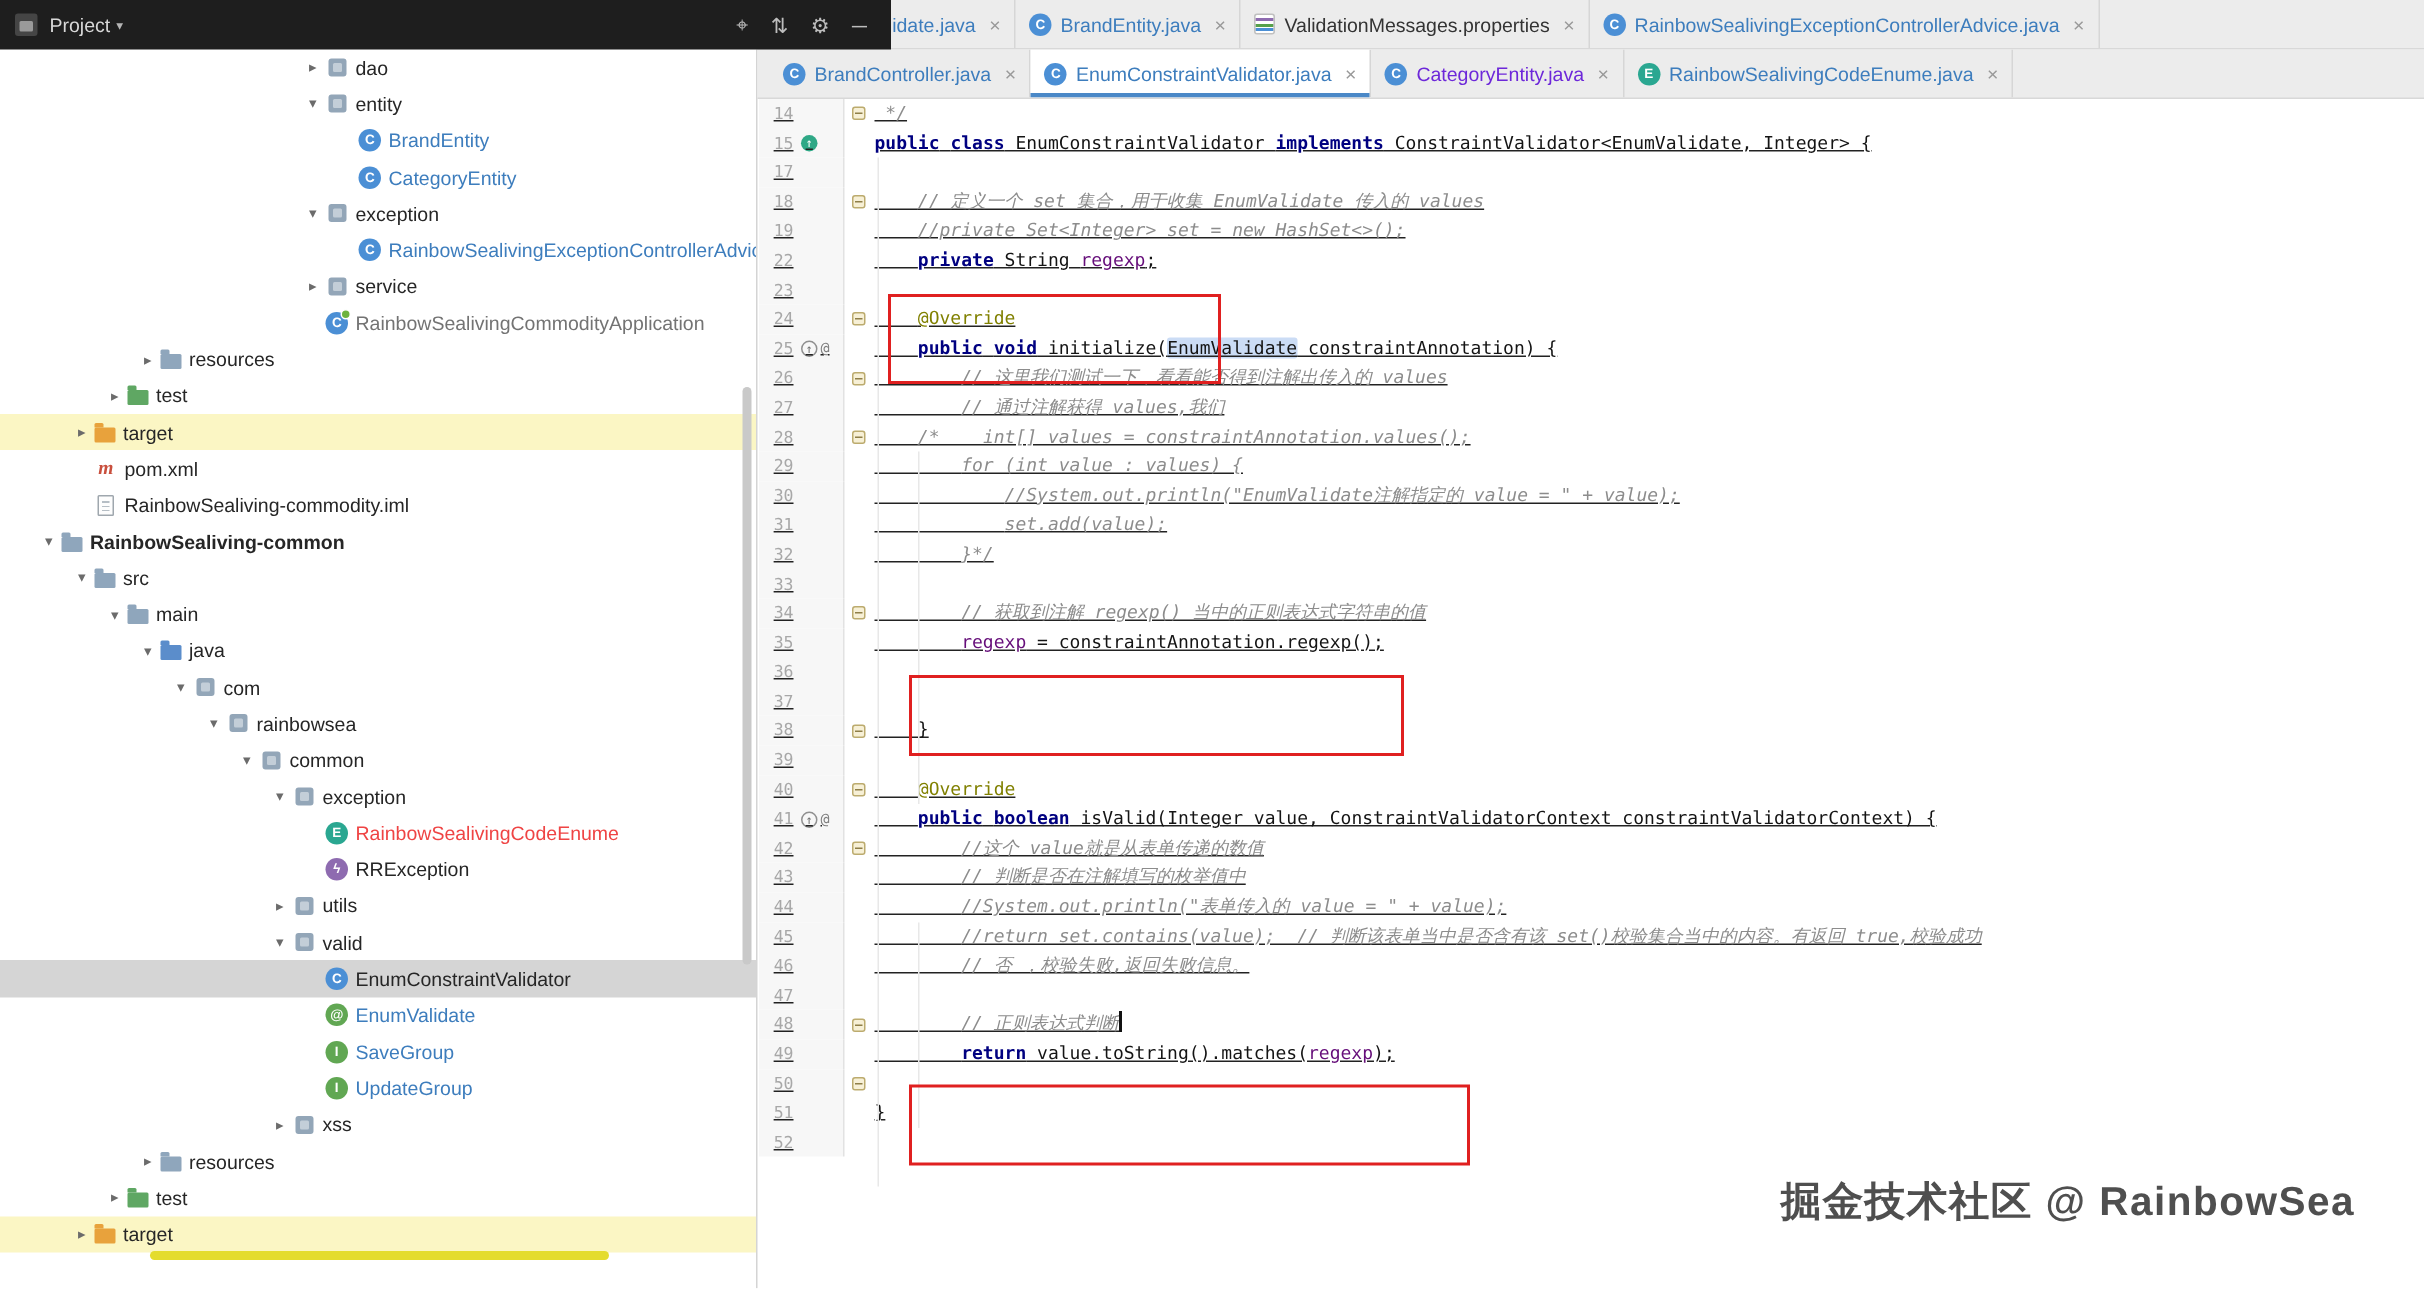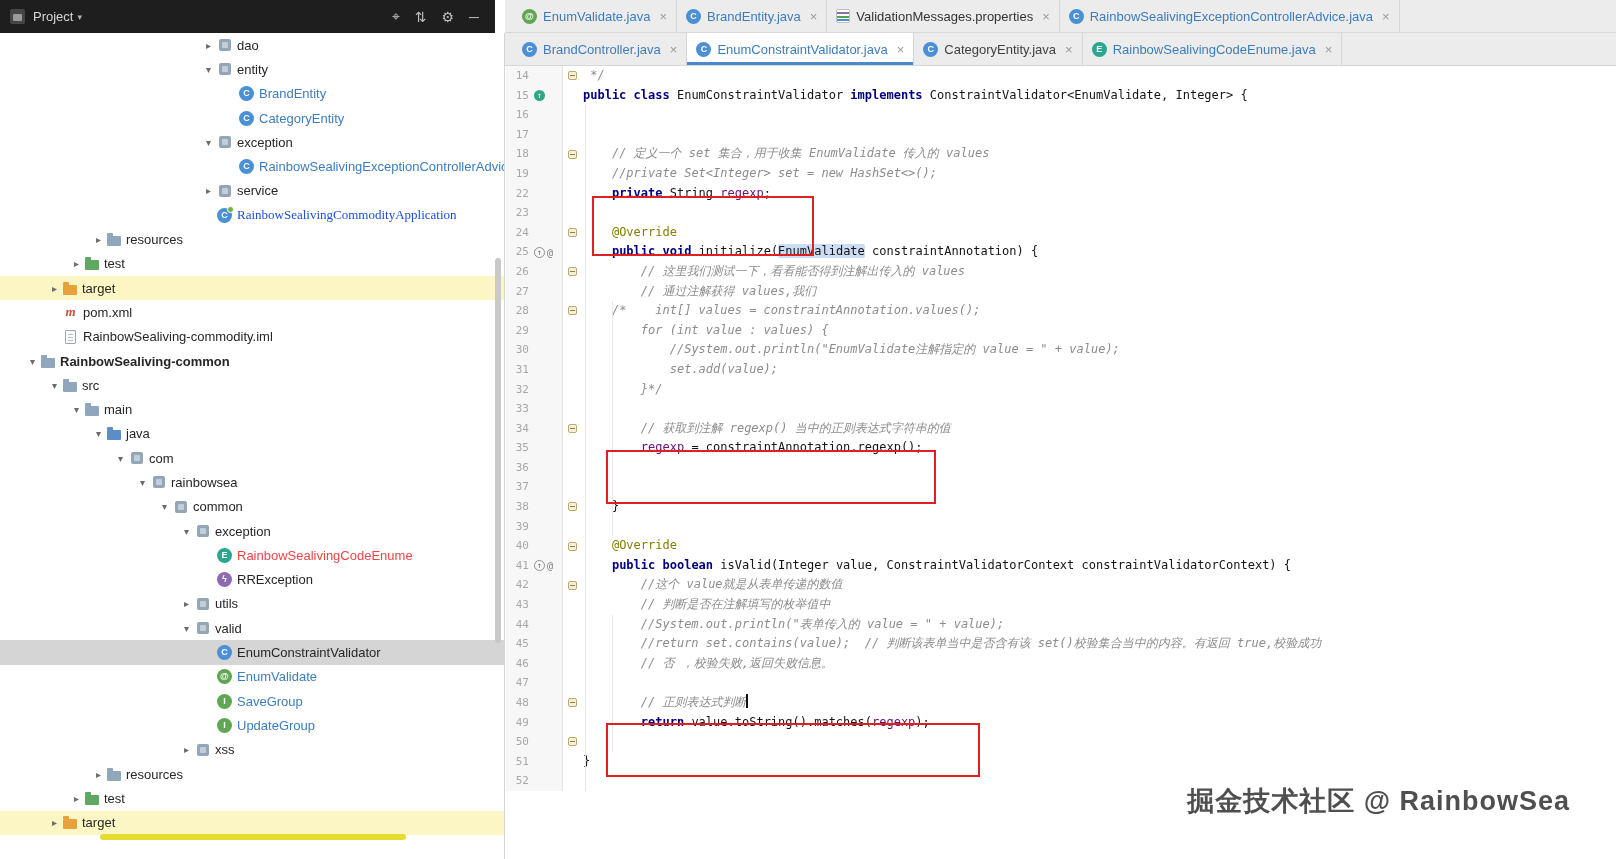--- a/index.html
+++ b/index.html
@@ -1,20 +1,20 @@
 <!DOCTYPE html>
 <html><head>
 <meta charset="utf-8">
 <style>
   html,body{margin:0;padding:0;background:#fff;}
   .app{position:relative;width:1616px;height:859px;overflow:hidden;background:#fff;
        font-family:"Liberation Sans",sans-serif;color:#222;}
 
   
-  .proj-header{position:absolute;left:0;top:0;width:495px;height:33px;background:#1E1E1E;
+  .proj-header{position:absolute;left:0;top:0;width:594px;height:33px;background:#1E1E1E;
                display:flex;align-items:center;padding:0 10px;box-sizing:border-box;z-index:4;}
   .proj-ico{width:15px;height:15px;border-radius:2px;background:#454545;position:relative;flex:none;}
   .proj-ico::after{content:"";position:absolute;left:3px;right:3px;top:5px;bottom:3px;background:#9a9a9a;border-radius:1px;}
   .proj-title{color:#D8D8D8;font-size:13px;margin-left:8px;}
   .proj-caret{color:#B5B5B5;font-size:9px;margin-left:4px;}
   .hspacer{flex:1;}
   .hicon{color:#BDBDBD;font-size:14px;margin-left:15px;}
 
   
   .tabs{position:absolute;left:505px;top:0;right:0;height:66px;z-index:3;}
@@ -63,21 +63,21 @@
   .trow.sel{background:#D5D5D5;}
   .trow.excl{background:#FBF6C4;}
   .arrow{width:17px;flex:none;color:#6B6B6B;font-size:10px;text-align:center;}
   .tlabel{margin-left:5px;text-align:right;}
   .tree-scroll{position:absolute;right:3px;top:225px;width:6px;height:385px;border-radius:3px;background:#C9C9C9;}
   .tree-hbar{position:absolute;left:100px;top:801px;width:306px;height:6px;border-radius:3px;background:#E4DC2E;}
 
   
   .editor{position:absolute;left:506px;top:66px;right:0;bottom:0;background:#fff;overflow:hidden;
           font-family:"DejaVu Sans Mono",monospace;font-size:12px;}
-  .eline{display:flex;height:19.6px;line-height:19.6px;background:linear-gradient(to right,#F7F7F7 0 56px,#FFF 56px);}
+  .eline{display:flex;height:19.6px;line-height:19.6px;background:linear-gradient(to right,#F7F7F7 0 56px,#FFF 56px);text-decoration:underline;}
   .g-num{width:26px;flex:none;text-align:right;color:#A8A8A8;font-size:11px;padding-right:3px;box-sizing:border-box;}
   .g-ico{width:30px;flex:none;display:flex;align-items:center;gap:2px;padding-left:2px;box-sizing:border-box;}
   .g-fold{width:19px;flex:none;border-left:1px solid #E2E2E2;display:flex;align-items:center;justify-content:center;box-sizing:border-box;}
   .code{white-space:pre;color:#141414;padding-left:2px;}
   .gm-override{width:11px;height:11px;border:1px solid #909090;border-radius:50%;color:#707070;
     font-size:8px;line-height:9px;text-align:center;box-sizing:border-box;flex:none;}
   .gm-at{color:#808080;font-size:10px;line-height:11px;flex:none;}
   .gm-impl{width:11px;height:11px;border-radius:50%;background:#2FA886;color:#fff;font-size:8px;
     line-height:11px;text-align:center;flex:none;}
   .fold-mk{width:9px;height:9px;border:1px solid #BCAB6E;background:#F7F0D6;border-radius:2px;
@@ -149,21 +149,21 @@
           <span class="tab-label" style="color: rgb(61, 125, 189);">BrandController.java</span>
           <span class="tab-close">×</span>
         </div>
         <div class="tab active">
           <span class="ic ic-class">C</span>
           <span class="tab-label" style="color: rgb(61, 125, 189);">EnumConstraintValidator.java</span>
           <span class="tab-close">×</span>
         </div>
         <div class="tab">
           <span class="ic ic-class">C</span>
-          <span class="tab-label" style="color: #404040;">CategoryEntity.java</span>
+          <span class="tab-label" style="color: #6d28d9;">CategoryEntity.java</span>
           <span class="tab-close">×</span>
         </div>
         <div class="tab">
           <span class="ic ic-enum">E</span>
           <span class="tab-label" style="color: rgb(61, 125, 189);">RainbowSealivingCodeEnume.java</span>
           <span class="tab-close">×</span>
         </div>
       </div>
   </div>
 
@@ -200,21 +200,21 @@
           <span class="tlabel" style="color: rgb(61, 125, 189);">RainbowSealivingExceptionControllerAdvice</span>
         </div>
         <div class="trow" style="padding-left: 200px;">
           <span class="arrow">▸</span>
           <span class="ic ic-pkg"></span>
           <span class="tlabel">service</span>
         </div>
         <div class="trow" style="padding-left: 200px;">
           <span class="arrow"></span>
           <span class="ic ic-spring">C</span>
-          <span class="tlabel" style="color: #1d4ed8; font-family: Liberation Serif, serif;">RainbowSealivingCommodityApplication</span>
+          <span class="tlabel" style="color: #737373;">RainbowSealivingCommodityApplication</span>
         </div>
         <div class="trow" style="padding-left: 90px;">
           <span class="arrow">▸</span>
           <span class="ic ic-folder"></span>
           <span class="tlabel">resources</span>
         </div>
         <div class="trow" style="padding-left: 68px;">
           <span class="arrow">▸</span>
           <span class="ic ic-folder-test"></span>
           <span class="tlabel">test</span>
@@ -349,26 +349,20 @@
           </span>
           <span class="code"><span class="tk-cmt"> */</span></span>
         </div>
         <div class="eline">
           <span class="g-num">15</span>
           <span class="g-ico">
             <span class="gm-impl">↑</span>
           </span>
           <span class="g-fold"></span>
           <span class="code"><span class="tk-kw">public</span><span class="tk-pln"> </span><span class="tk-kw">class</span><span class="tk-pln"> EnumConstraintValidator </span><span class="tk-kw">implements</span><span class="tk-pln"> ConstraintValidator&lt;EnumValidate, Integer&gt; {</span></span>
-        </div>
-        <div class="eline">
-          <span class="g-num">16</span>
-          <span class="g-ico"></span>
-          <span class="g-fold"></span>
-          <span class="code"></span>
         </div>
         <div class="eline">
           <span class="g-num">17</span>
           <span class="g-ico"></span>
           <span class="g-fold"></span>
           <span class="code"></span>
         </div>
         <div class="eline">
           <span class="g-num">18</span>
           <span class="g-ico"></span>

